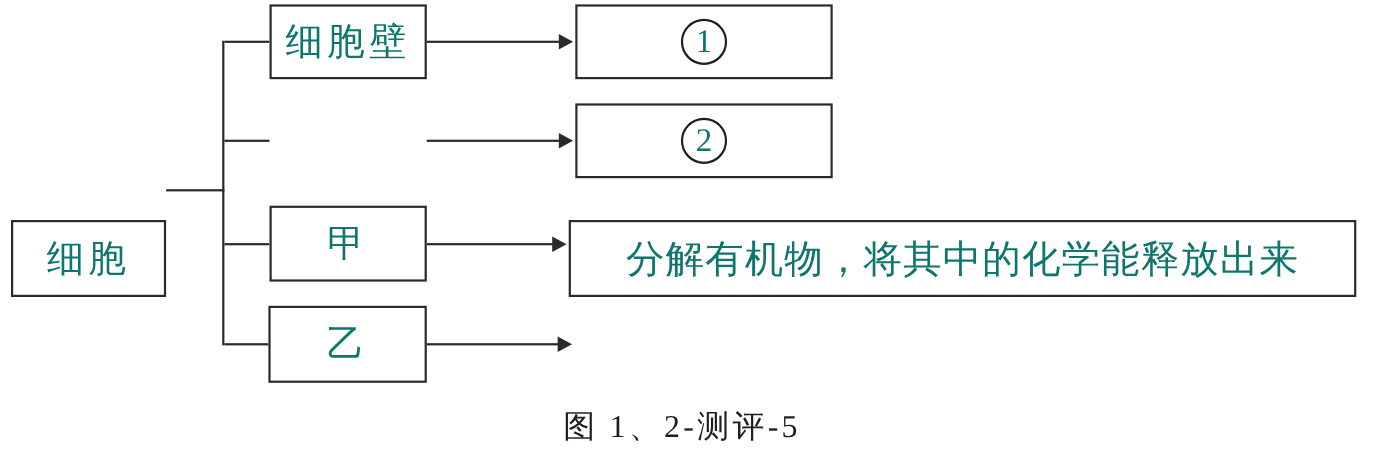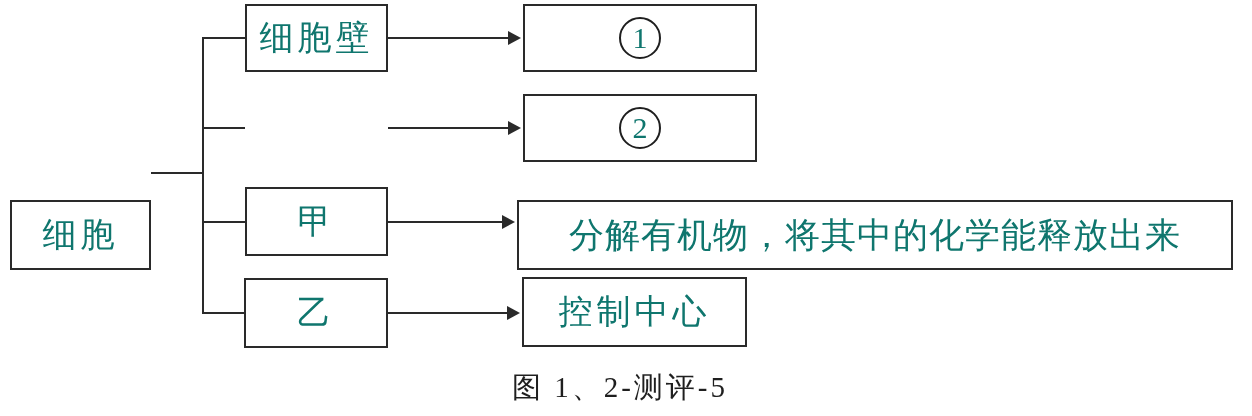--- a/index.html
+++ b/index.html
@@ -130,19 +130,16 @@
     <span class="longtext">分解有机物，将其中的化学能释放出来</span>
   </div>
 
   <div class="box" style="left:244px; top:278px; width:144px; height:70px;">
     <span>乙</span>
   </div>
   <div class="arrow" style="left:388px; top:306px; width:132px;">
     <div class="shaft"></div>
     <div class="head"></div>
   </div>
-  <div class="box" style="left:522px; top:277px; width:225px; height:70px;">
-    <span>控制中心</span>
-  </div>
 
   <div class="caption">图 1、2-测评-5</div>
 
 </div>
 
 </body></html>

